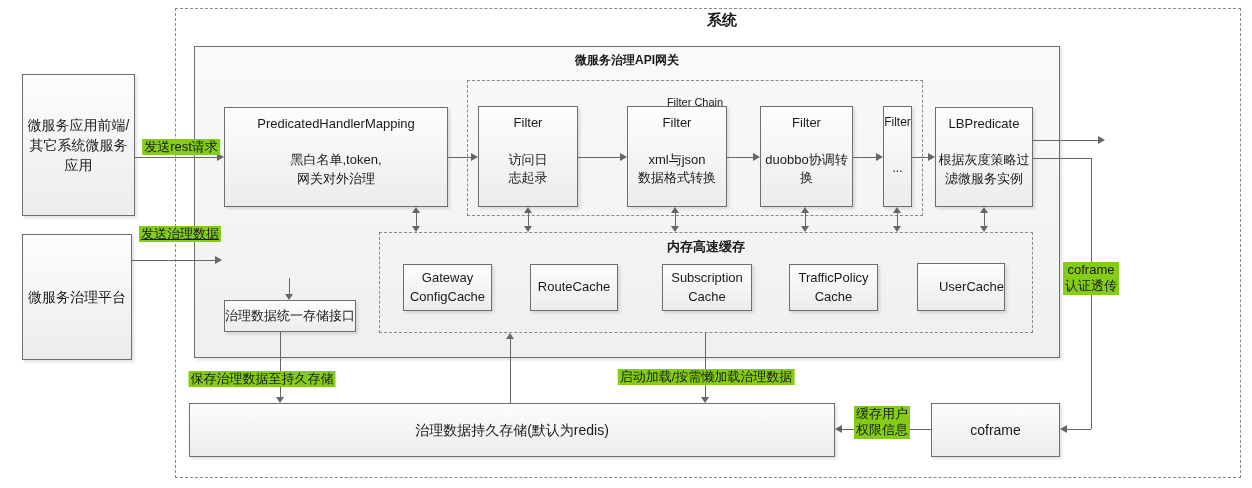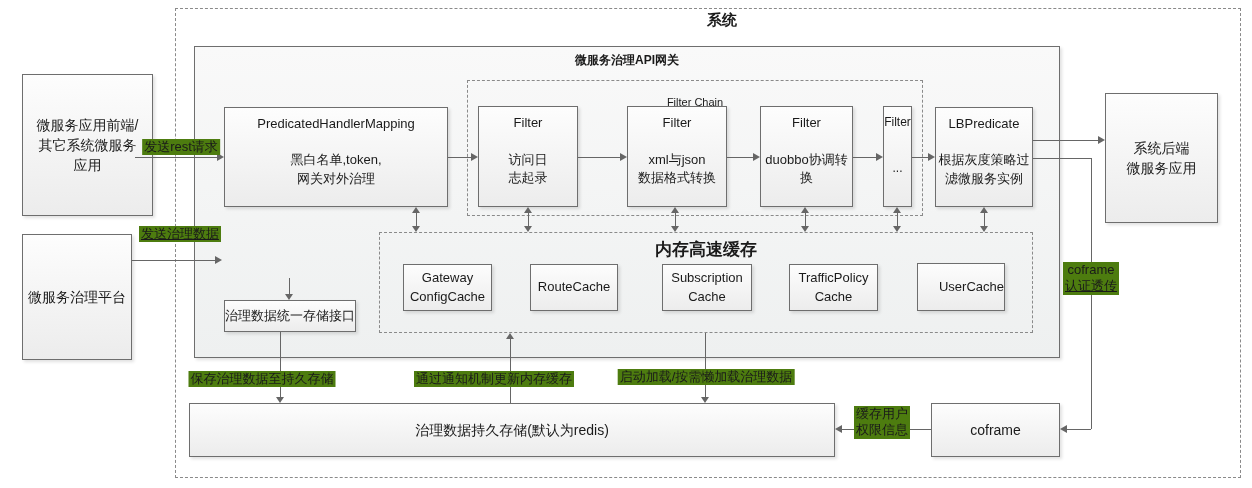--- a/index.html
+++ b/index.html
@@ -24,32 +24,32 @@
     font-size:13px;line-height:1.45;text-align:center;
   }
   .node.centered{justify-content:center;}
   .node .ntitle{margin-top:7px;flex:0 0 auto;white-space:nowrap;}
   .node .nbody{flex:1 1 auto;display:flex;flex-direction:column;justify-content:center;}
   .big{font-size:14px;}
   .area-title{position:absolute;left:0;right:0;text-align:center;}
   .sys-title{top:11px;font-size:15px;font-weight:700;}
   .gw-title{top:52px;font-size:12px;font-weight:600;}
   .fc-title{top:84px;font-size:11px;margin-top:12px;}
-  .cache-title{top:238px;font-size:17px;font-weight:600;}
+  .cache-title{top:238px;font-size:13px;font-weight:600;}
   
   .hline{position:absolute;height:0;border-top:1px solid var(--line,#666);}
   .vline{position:absolute;width:0;border-left:1px solid var(--line,#666);}
   .ah{position:absolute;width:0;height:0;}
   .ah.r{border-left:7px solid var(--line,#666);border-top:4px solid transparent;border-bottom:4px solid transparent;}
   .ah.l{border-right:7px solid var(--line,#666);border-top:4px solid transparent;border-bottom:4px solid transparent;}
   .ah.d{border-top:6px solid var(--line,#666);border-left:4px solid transparent;border-right:4px solid transparent;}
   .ah.u{border-bottom:6px solid var(--line,#666);border-left:4px solid transparent;border-right:4px solid transparent;}
   .elabel{
     position:absolute;transform:translateX(-50%);
-    background:#4d7c0f;padding:0 2px;font-size:13px;line-height:1.25;
+    background:#84cc16;padding:0 2px;font-size:13px;line-height:1.25;
     text-align:center;white-space:nowrap;z-index:5;
   }
   .nowrap{white-space:nowrap;}
 </style>
 </head>
 <body>
 
 <div class="canvas">
 
   <div class="abs dashed" style="left:175px;top:8px;width:1066px;height:470px;"></div>
@@ -57,33 +57,29 @@
 
   <div class="abs panel" style="left:194px;top:46px;width:866px;height:312px;"></div>
   <div class="area-title gw-title" style="left:194px;width:866px;right:auto;">微服务治理API网关</div>
 
   <div class="abs dashed" style="left:467px;top:80px;width:456px;height:136px;"></div>
   <div class="area-title fc-title" style="left:467px;width:456px;right:auto;">Filter Chain</div>
 
   <div class="abs dashed" style="left:379px;top:232px;width:654px;height:101px;"></div>
   <div class="area-title cache-title" style="left:379px;width:654px;right:auto;">内存高速缓存</div>
 
-  <div class="abs node centered big" style="left:22px;top:74px;width:131px;height:142px;">
+  <div class="abs node centered big" style="left:22px;top:74px;width:113px;height:142px;">
     <span class="nowrap">微服务应用前端/</span>
     <span class="nowrap">其它系统微服务</span>
     <span class="nowrap">应用</span>
   </div>
   <div class="abs node centered big" style="left:22px;top:234px;width:110px;height:126px;">
     <span class="nowrap">微服务治理平台</span>
   </div>
 
-  <div class="abs node centered big" style="left:1105px;top:93px;width:113px;height:130px;">
-    <span class="nowrap">系统后端</span>
-    <span class="nowrap">微服务应用</span>
-  </div>
 
   <div class="abs node" style="left:224px;top:107px;width:224px;height:100px;">
     <span class="ntitle">PredicatedHandlerMapping</span>
     <span class="nbody">
       <span class="nowrap">黑白名单,token,</span>
       <span class="nowrap">网关对外治理</span>
     </span>
   </div>
 
   <div class="abs node" style="left:478px;top:106px;width:100px;height:101px;">
@@ -173,21 +169,21 @@
 
   <div class="hline" style="left:1033px;top:140px;width:65px;"></div>
   <div class="ah r" style="left:1098px;top:136px;"></div>
 
   <div class="hline" style="left:1033px;top:158px;width:58px;"></div>
   <div class="vline" style="left:1091px;top:158px;height:271px;"></div>
   <div class="hline" style="left:1067px;top:429px;width:24px;"></div>
   <div class="ah l" style="left:1060px;top:425px;"></div>
   <div class="elabel" style="left:1091px;top:262px;">
     <span style="display:block;">coframe</span>
-    <span style="display:block;text-decoration:underline;">认证透传</span>
+    <span style="display:block;">认证透传</span>
   </div>
 
   <div class="ah u" style="left:412px;top:207px;"></div>
   <div class="vline" style="left:416px;top:213px;height:13px;"></div>
   <div class="ah d" style="left:412px;top:226px;"></div>
 
   <div class="ah u" style="left:524px;top:207px;"></div>
   <div class="vline" style="left:528px;top:213px;height:13px;"></div>
   <div class="ah d" style="left:524px;top:226px;"></div>
 
@@ -209,21 +205,20 @@
 
   <div class="vline" style="left:289px;top:278px;height:16px;"></div>
   <div class="ah d" style="left:285px;top:294px;"></div>
 
   <div class="vline" style="left:280px;top:332px;height:65px;"></div>
   <div class="ah d" style="left:276px;top:397px;"></div>
   <div class="elabel" style="left:262px;top:371px;">保存治理数据至持久存储</div>
 
   <div class="ah u" style="left:506px;top:333px;"></div>
   <div class="vline" style="left:510px;top:339px;height:64px;"></div>
-  <div class="elabel" style="left:494px;top:371px;">通过通知机制更新内存缓存</div>
 
   <div class="vline" style="left:705px;top:333px;height:64px;"></div>
   <div class="ah d" style="left:701px;top:397px;"></div>
   <div class="elabel" style="left:706px;top:369px;">启动加载/按需懒加载治理数据</div>
 
   <div class="hline" style="left:842px;top:429px;width:89px;"></div>
   <div class="ah l" style="left:835px;top:425px;"></div>
   <div class="elabel" style="left:882px;top:406px;text-align:right;">
     <span style="display:block;">缓存用户</span>
     <span style="display:block;">权限信息</span>

